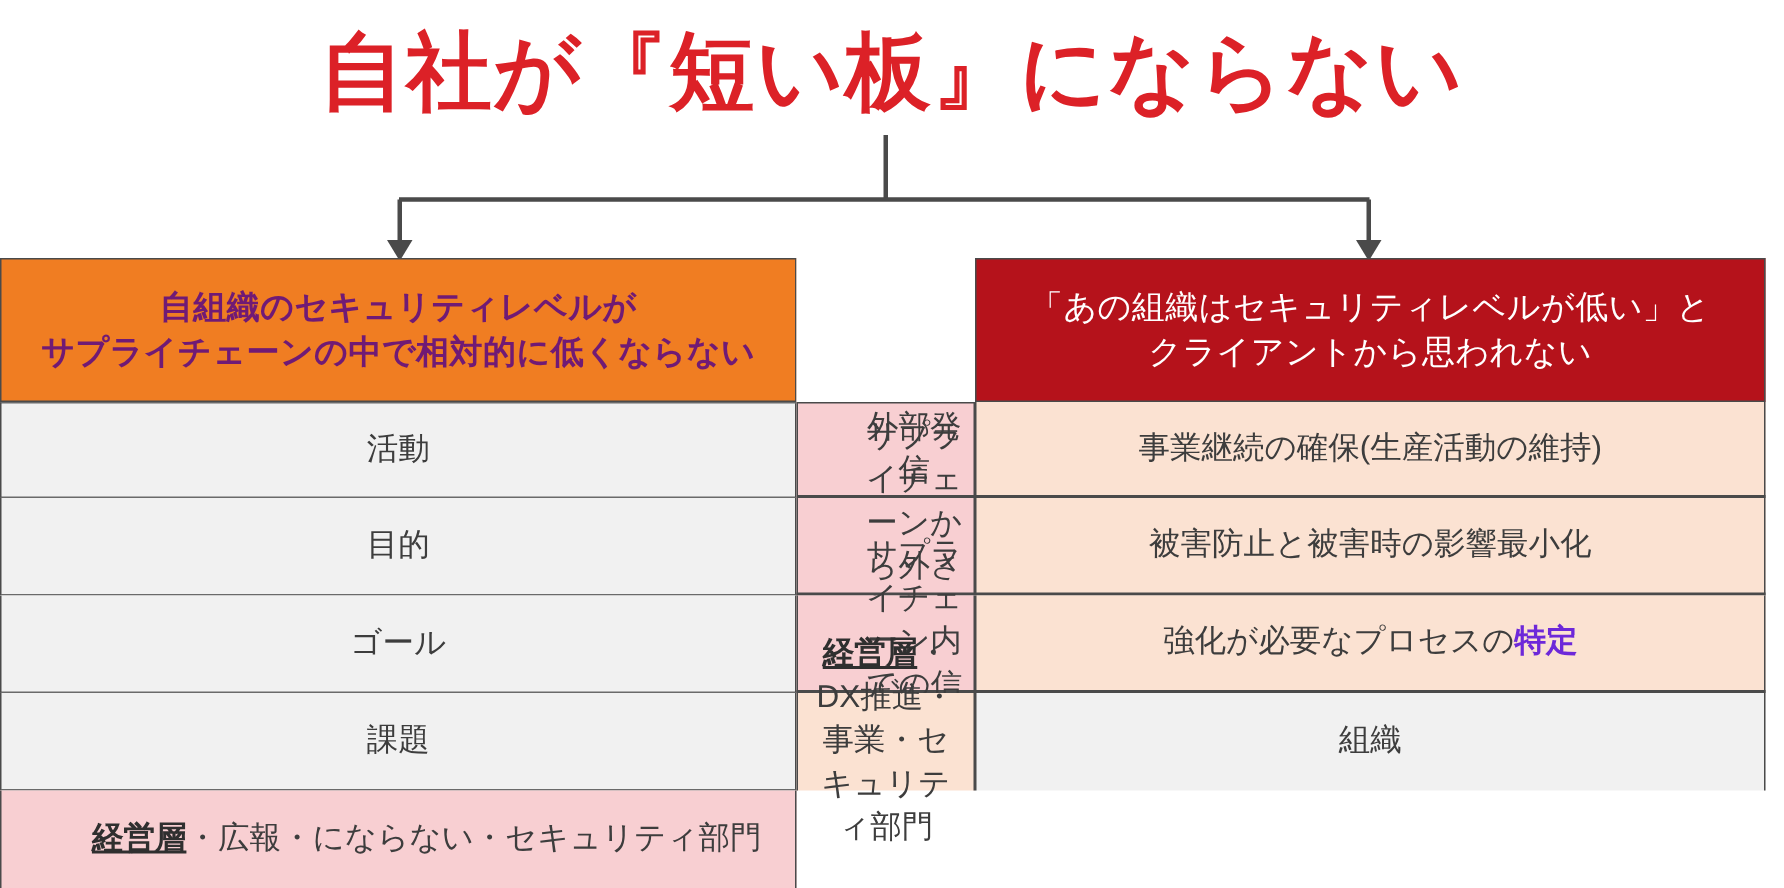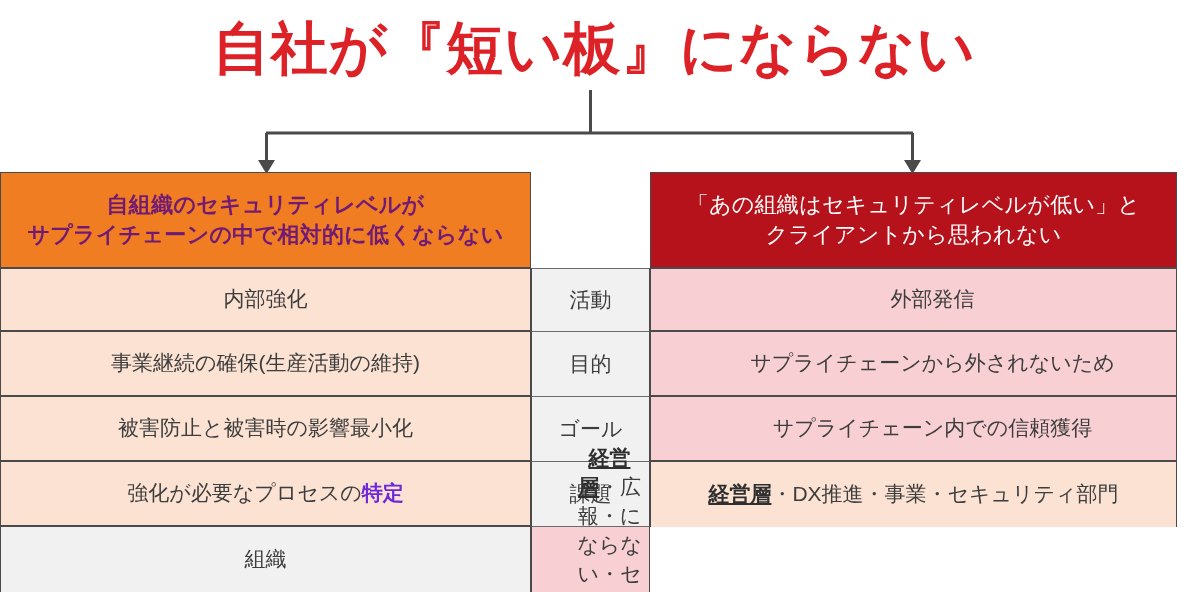--- a/index.html
+++ b/index.html
@@ -140,23 +140,20 @@
     </div>
   </div>
   <div class="cell head-mid"></div>
   <div class="cell head-right">
     <div>
       <span class="line2">「あの組織はセキュリティレベルが低い」と</span>
       <span class="line2">クライアントから思われない</span>
     </div>
   </div>
 
-  <div class="cell body-left row-first">
-    <span>内部強化</span>
-  </div>
   <div class="cell body-mid row-first">
     <span>活動</span>
   </div>
   <div class="cell body-right row-first">
     <span>外部発信</span>
   </div>
 
   <div class="cell body-left">
     <span>事業継続の確保(生産活動の維持)</span>
   </div>

